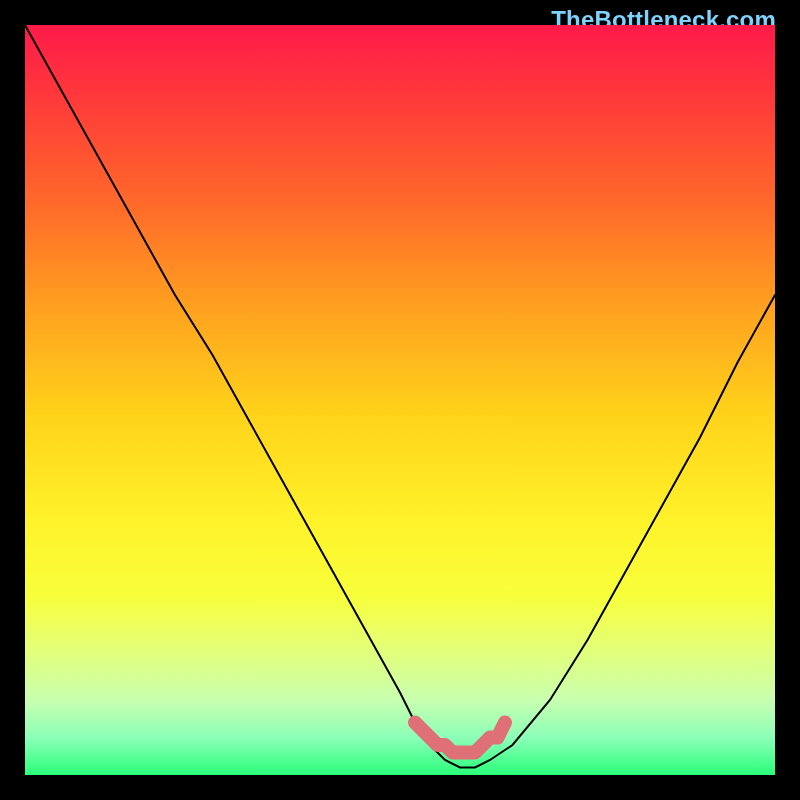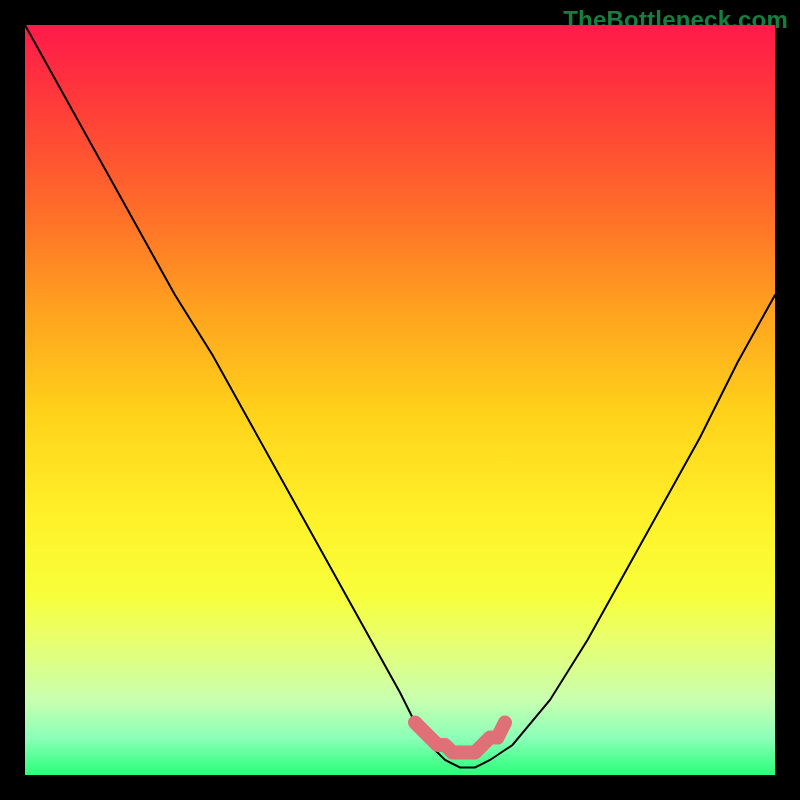--- a/index.html
+++ b/index.html
@@ -27,25 +27,25 @@
       #f7ff3a 76%,
       #e8ff6e 82%,
       #c8ffb0 90%,
       #8cffb8 95%,
       #2aff7a 100%
     );
   }
   .watermark {
     position: absolute;
     top: 6px;
-    right: 12px;
+    right: 24px;
     font-family: Arial, Helvetica, sans-serif;
     font-size: 24px;
     font-weight: 600;
-    color: #15803d;
+    color: #7dd3fc;
     letter-spacing: 0.2px;
     user-select: none;
   }
   svg.curve {
     position: absolute;
     left: 0; top: 0;
     width: 100%;
     height: 100%;
     overflow: visible;
   }

